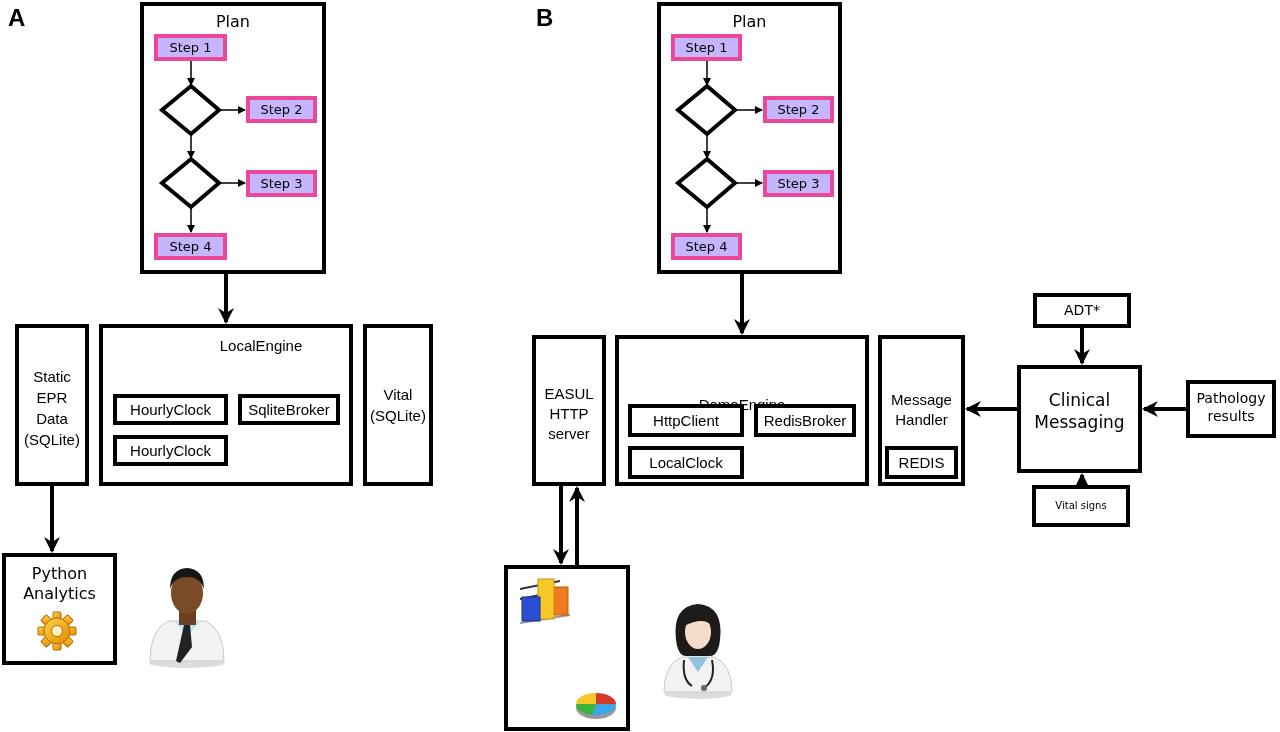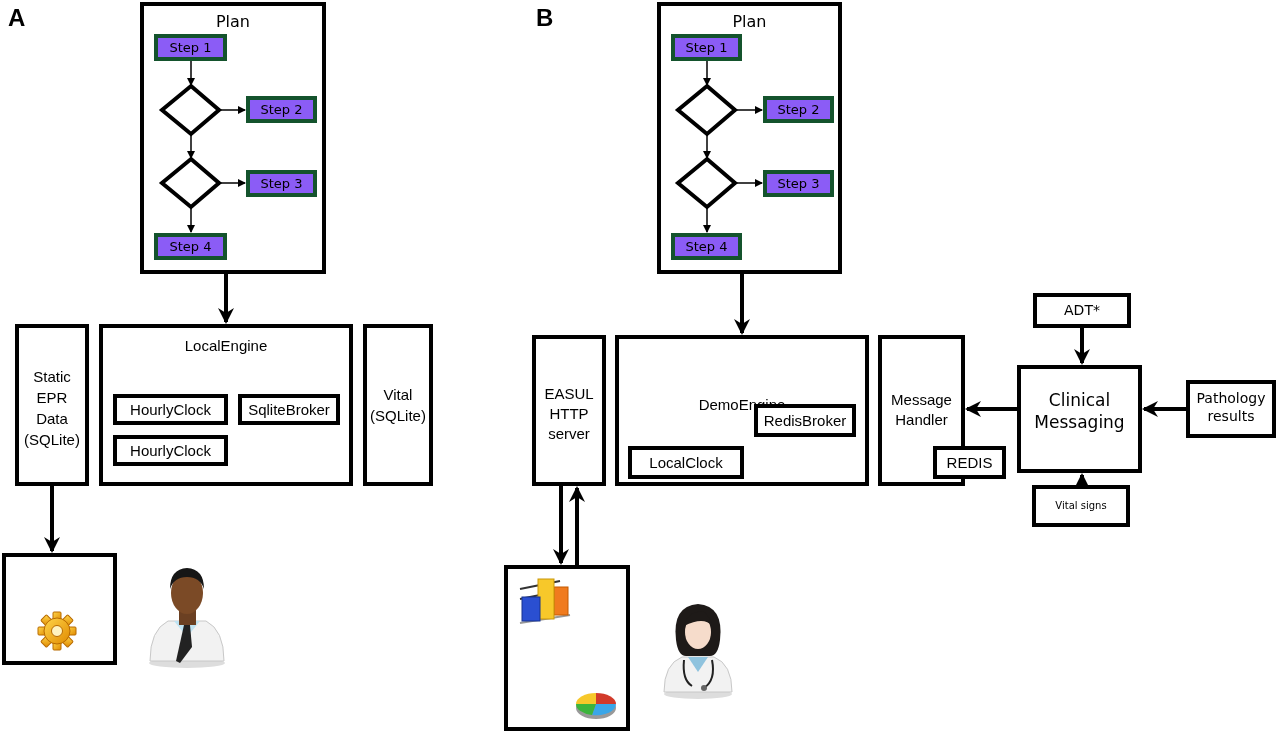--- a/index.html
+++ b/index.html
@@ -1,20 +1,20 @@
 <!DOCTYPE html>
 <html><head>
 <meta charset="utf-8">
 <style>
   html,body{margin:0;padding:0;background:#fff;}
   #canvas{position:relative;width:1280px;height:732px;background:#fff;overflow:hidden;font-family:"DejaVu Sans",sans-serif;color:#000;}
   .box{position:absolute;box-sizing:border-box;border:4px solid #000;background:#fff;}
   .lbl{position:absolute;text-align:center;font-size:15px;line-height:20px;white-space:pre-line;}
   .sans2{font-family:"Liberation Sans",sans-serif;font-size:15px;}
-  .step{position:absolute;box-sizing:border-box;border:4px solid #14532d;background:#8b5cf6;font-size:13px;display:flex;align-items:center;justify-content:center;}
+  .step{position:absolute;box-sizing:border-box;border:4px solid #ec4899;background:#c4b5fd;font-size:13px;display:flex;align-items:center;justify-content:center;}
   .comp{position:absolute;box-sizing:border-box;border:4px solid #000;background:#fff;font-family:"Liberation Sans",sans-serif;font-size:15px;display:flex;align-items:center;justify-content:center;}
   .panel-letter{position:absolute;font-family:"Liberation Sans",sans-serif;font-weight:bold;font-size:24px;}
   svg.overlay{position:absolute;left:0;top:0;pointer-events:none;}
   .icon{position:absolute;}
 </style>
 </head>
 <body>
 
 <div id="canvas">
 
@@ -27,30 +27,32 @@
   <div class="step" style="left:246px;top:170px;width:71px;height:27px;">Step 3</div>
   <div class="step" style="left:154px;top:233px;width:73px;height:27px;">Step 4</div>
 
   <div class="box" style="left:15px;top:324px;width:74px;height:162px;"></div>
   <div class="lbl sans2" style="left:15px;top:366px;width:74px;line-height:21px;">Static
 EPR
 Data
 (SQLite)</div>
 
   <div class="box" style="left:99px;top:324px;width:254px;height:162px;"></div>
-  <div class="lbl sans2" style="left:99px;top:336px;width:254px;">LocalEngine</div>
+  <div class="lbl sans2" style="left:99px;top:336px;width:254px;padding-left:35px;">LocalEngine</div>
   <div class="comp" style="left:113px;top:394px;width:115px;height:31px;">HourlyClock</div>
   <div class="comp" style="left:238px;top:394px;width:102px;height:31px;">SqliteBroker</div>
   <div class="comp" style="left:113px;top:435px;width:115px;height:31px;">HourlyClock</div>
 
   <div class="box" style="left:363px;top:324px;width:70px;height:162px;"></div>
   <div class="lbl sans2" style="left:363px;top:384px;width:70px;line-height:21px;">Vital
 (SQLite)</div>
 
   <div class="box" style="left:2px;top:553px;width:115px;height:112px;"></div>
+  <div class="lbl" style="left:2px;top:564px;width:115px;font-size:16px;">Python
+Analytics</div>
 
   <svg class="icon" style="left:36px;top:610px;" width="42" height="42" viewBox="0 0 42 42">
     <defs>
         <linearGradient id="gg" x1="0" y1="0" x2="1" y2="1">
           <stop offset="0" stop-color="#ffd54a"></stop>
           <stop offset="1" stop-color="#e08a00"></stop>
         </linearGradient>
       </defs>
     <g transform="translate(21 21)">
       <g fill="url(#gg)" stroke="#b86a00" stroke-width="1">
@@ -87,27 +89,28 @@
   <div class="step" style="left:763px;top:170px;width:71px;height:27px;">Step 3</div>
   <div class="step" style="left:671px;top:233px;width:71px;height:27px;">Step 4</div>
 
   <div class="box" style="left:532px;top:335px;width:74px;height:151px;"></div>
   <div class="lbl sans2" style="left:532px;top:384px;width:74px;line-height:20px;">EASUL
 HTTP
 server</div>
 
   <div class="box" style="left:615px;top:335px;width:254px;height:151px;"></div>
   <div class="lbl sans2" style="left:615px;top:347px;width:254px;margin-top:48px;">DemoEngine</div>
+  <div class="comp" style="left:628px;top:404px;width:116px;height:33px;">HttpClient</div>
   <div class="comp" style="left:754px;top:404px;width:102px;height:33px;">RedisBroker</div>
   <div class="comp" style="left:628px;top:446px;width:116px;height:33px;">LocalClock</div>
 
   <div class="box" style="left:878px;top:335px;width:87px;height:151px;"></div>
   <div class="lbl sans2" style="left:878px;top:390px;width:87px;line-height:20px;">Message
 Handler</div>
-  <div class="comp" style="left:885px;top:446px;width:73px;height:33px;margin-left:48px;">REDIS</div>
+  <div class="comp" style="left:885px;top:446px;width:73px;height:33px;">REDIS</div>
 
   <div class="box" style="left:1033px;top:293px;width:98px;height:35px;"></div>
   <div class="lbl" style="left:1033px;top:300px;width:98px;font-size:14px;">ADT*</div>
 
   <div class="box" style="left:1017px;top:365px;width:125px;height:108px;"></div>
   <div class="lbl" style="left:1017px;top:389px;width:125px;font-size:17px;line-height:22px;">Clinical
 Messaging</div>
 
   <div class="box" style="left:1186px;top:380px;width:90px;height:58px;"></div>
   <div class="lbl" style="left:1186px;top:389px;width:90px;font-size:14px;line-height:18px;">Pathology

